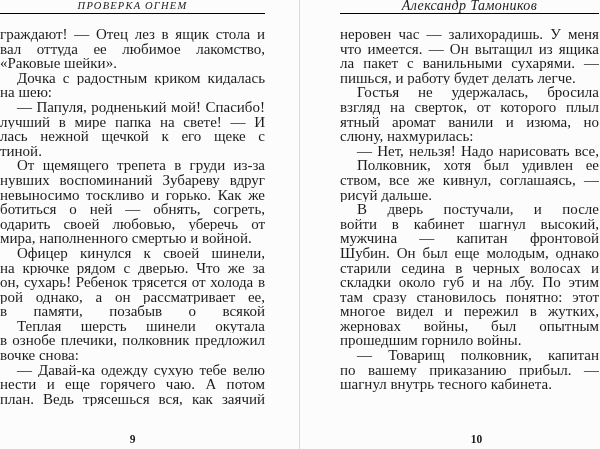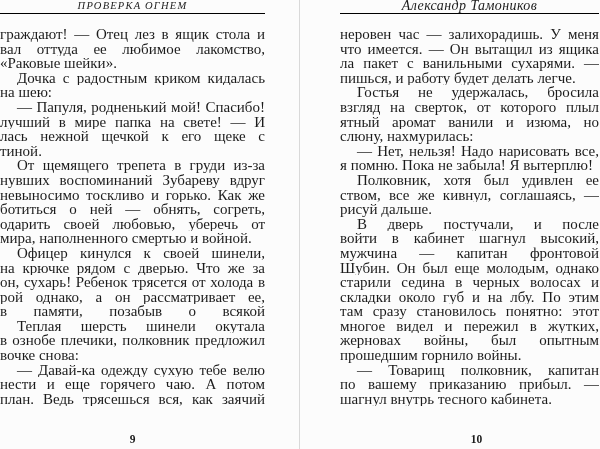--- a/index.html
+++ b/index.html
@@ -119,21 +119,20 @@
     <div class="body-text">
         <div class="line">неровен час — залихорадишь. У меня тут вот</div>
         <div class="line">что имеется. — Он вытащил из ящика сто-</div>
         <div class="line">ла пакет с ванильными сухарями. — Подкре-</div>
         <div class="line end">пишься, и работу будет делать легче.</div>
         <div class="line indent">Гостья не удержалась, бросила жадный</div>
         <div class="line">взгляд на сверток, от которого плыл неверо-</div>
         <div class="line">ятный аромат ванили и изюма, но сглотнула</div>
         <div class="line end">слюну, нахмурилась:</div>
         <div class="line indent">— Нет, нельзя! Надо нарисовать все, что</div>
-        <div class="line end">я помню. Пока не забыла! Я вытерплю!</div>
         <div class="line indent">Полковник, хотя был удивлен ее упор-</div>
         <div class="line">ством, все же кивнул, соглашаясь, — хорошо,</div>
         <div class="line end">рисуй дальше.</div>
         <div class="line indent">В дверь постучали, и после приглашения</div>
         <div class="line">войти в кабинет шагнул высокий, статный</div>
         <div class="line">мужчина — капитан фронтовой разведки Глеб</div>
         <div class="line">Шубин. Он был еще молодым, однако его</div>
         <div class="line">старили седина в черных волосах и глубокие</div>
         <div class="line">складки около губ и на лбу. По этим приме-</div>
         <div class="line">там сразу становилось понятно: этот человек</div>

